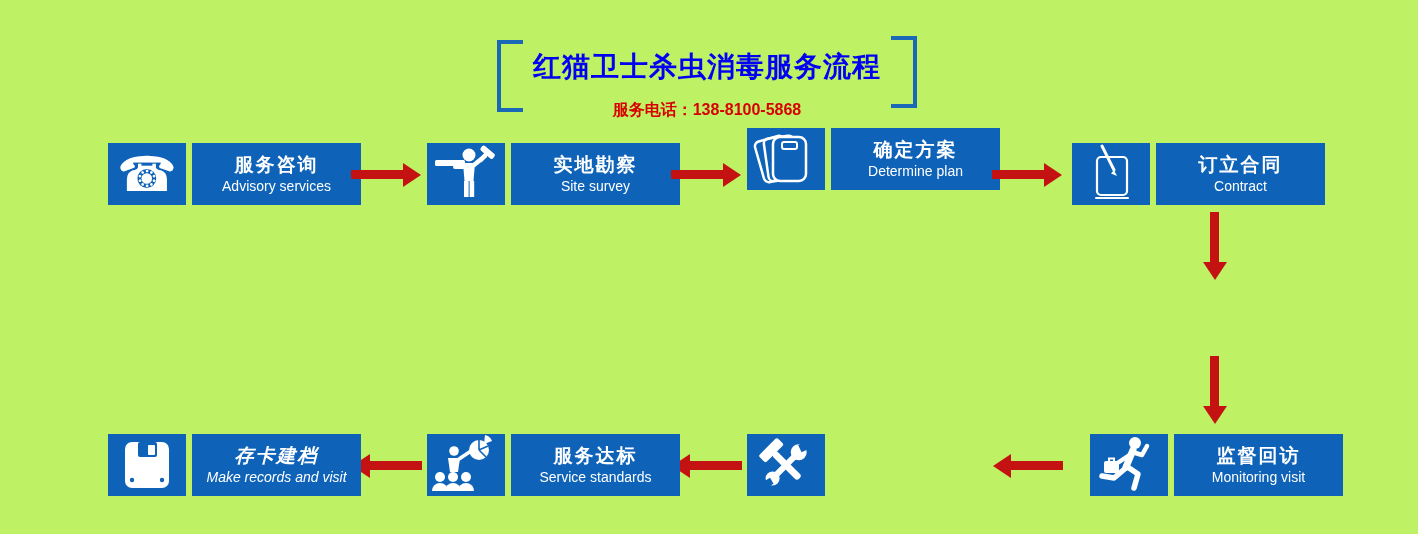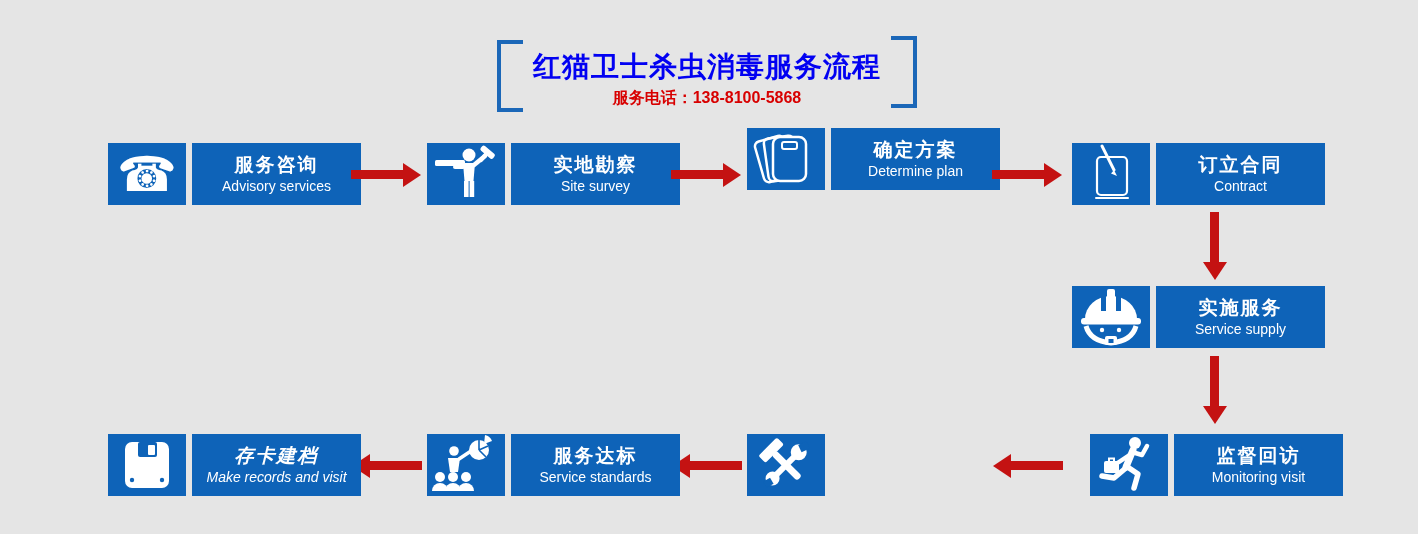--- a/index.html
+++ b/index.html
@@ -4,32 +4,32 @@
 <style>
   :root{
     --blue:#0e63b8;
     --red:#c41212;
     --title-blue:#0201f2;
     --phone-red:#d80000;
     --bracket-blue:#1b67b8;
   }
   html,body{margin:0;padding:0;background:#fff;}
   .stage{
-    position:relative;width:1418px;height:534px;background:#e5e5e5;overflow:hidden;
+    position:relative;width:1418px;height:534px;background:#bef264;overflow:hidden;
     font-family:"Liberation Sans","DejaVu Sans",sans-serif;
   }
   
   .title-wrap{position:absolute;left:497px;top:36px;width:420px;height:74px;}
   .bracket-l{position:absolute;left:0;top:4px;width:22px;height:64px;
     border-left:4px solid var(--bracket-blue);border-top:4px solid var(--bracket-blue);border-bottom:4px solid var(--bracket-blue);}
   .bracket-r{position:absolute;right:0;top:0;width:22px;height:64px;
     border-right:4px solid var(--bracket-blue);border-top:4px solid var(--bracket-blue);border-bottom:4px solid var(--bracket-blue);}
   .title-text{position:absolute;left:30px;right:30px;top:12px;text-align:center;
     font-size:28px;font-weight:bold;color:var(--title-blue);letter-spacing:1px;white-space:nowrap;}
-  .phone-text{position:absolute;left:30px;right:30px;top:52px;text-align:center;
+  .phone-text{position:absolute;left:30px;right:30px;top:64px;text-align:center;
     font-size:16px;font-weight:bold;color:var(--phone-red);white-space:nowrap;}
   
   .step{position:absolute;display:flex;gap:6px;}
   .icon-box{width:78px;height:62px;background:var(--blue);display:flex;align-items:center;justify-content:center;flex:none;}
   .label-box{width:169px;height:62px;background:var(--blue);color:#fff;display:flex;flex-direction:column;
     align-items:center;justify-content:center;line-height:1.15;flex:none;}
   .zh{font-size:19px;font-weight:bold;letter-spacing:2px;white-space:nowrap;}
   .en{font-size:14px;margin-top:3px;white-space:nowrap;}
   .glyph{color:#fff;font-size:48px;line-height:62px;font-family:"DejaVu Sans",sans-serif;}
   .icon-box svg{display:block;}
@@ -121,40 +121,20 @@
       </svg>
     </div>
     <div class="label-box">
       <div class="zh">订立合同</div>
       <div class="en">Contract</div>
     </div>
   </div>
 
   <div class="arrow arrow-d" style="left:1210px;top:212px;"></div>
 
-  <div class="step" style="left:1072px;top:286px;">
-    <div class="icon-box">
-      <svg width="78" height="62" viewBox="0 0 78 62">
-        <path d="M13 33 a26 23 0 0 1 52 0 z" fill="#fff"></path>
-        <rect x="29" y="8" width="5" height="17" fill="#0e63b8"></rect>
-        <rect x="44" y="8" width="5" height="17" fill="#0e63b8"></rect>
-        <rect x="35" y="3" width="8" height="12" rx="2" fill="#fff"></rect>
-        <rect x="9" y="32" width="60" height="6.5" rx="3" fill="#fff"></rect>
-        <circle cx="30" cy="44" r="2.2" fill="#fff"></circle>
-        <circle cx="47" cy="44" r="2.2" fill="#fff"></circle>
-        <path d="M14 40 q4 15 25 17 q21 -2 25 -17" fill="none" stroke="#fff" stroke-width="5"></path>
-        <rect x="33" y="50" width="12" height="9" rx="2" fill="#fff"></rect>
-        <rect x="36.5" y="53" width="5" height="4" fill="#0e63b8"></rect>
-      </svg>
-    </div>
-    <div class="label-box">
-      <div class="zh">实施服务</div>
-      <div class="en">Service supply</div>
-    </div>
-  </div>
 
   <div class="arrow arrow-d" style="left:1210px;top:356px;"></div>
 
   <div class="step" style="left:1072px;top:434px;margin-left:18px;">
     <div class="icon-box">
       <svg width="78" height="62" viewBox="0 0 78 62">
         <circle cx="45" cy="9" r="6" fill="#fff"></circle>
         <path d="M43 16 L36 33" stroke="#fff" stroke-width="7" stroke-linecap="round" fill="none"></path>
         <path d="M42 18 L52 21 L57 12" stroke="#fff" stroke-width="4.5" stroke-linecap="round" stroke-linejoin="round" fill="none"></path>
         <path d="M41 20 L29 28" stroke="#fff" stroke-width="4.5" stroke-linecap="round" fill="none"></path>

